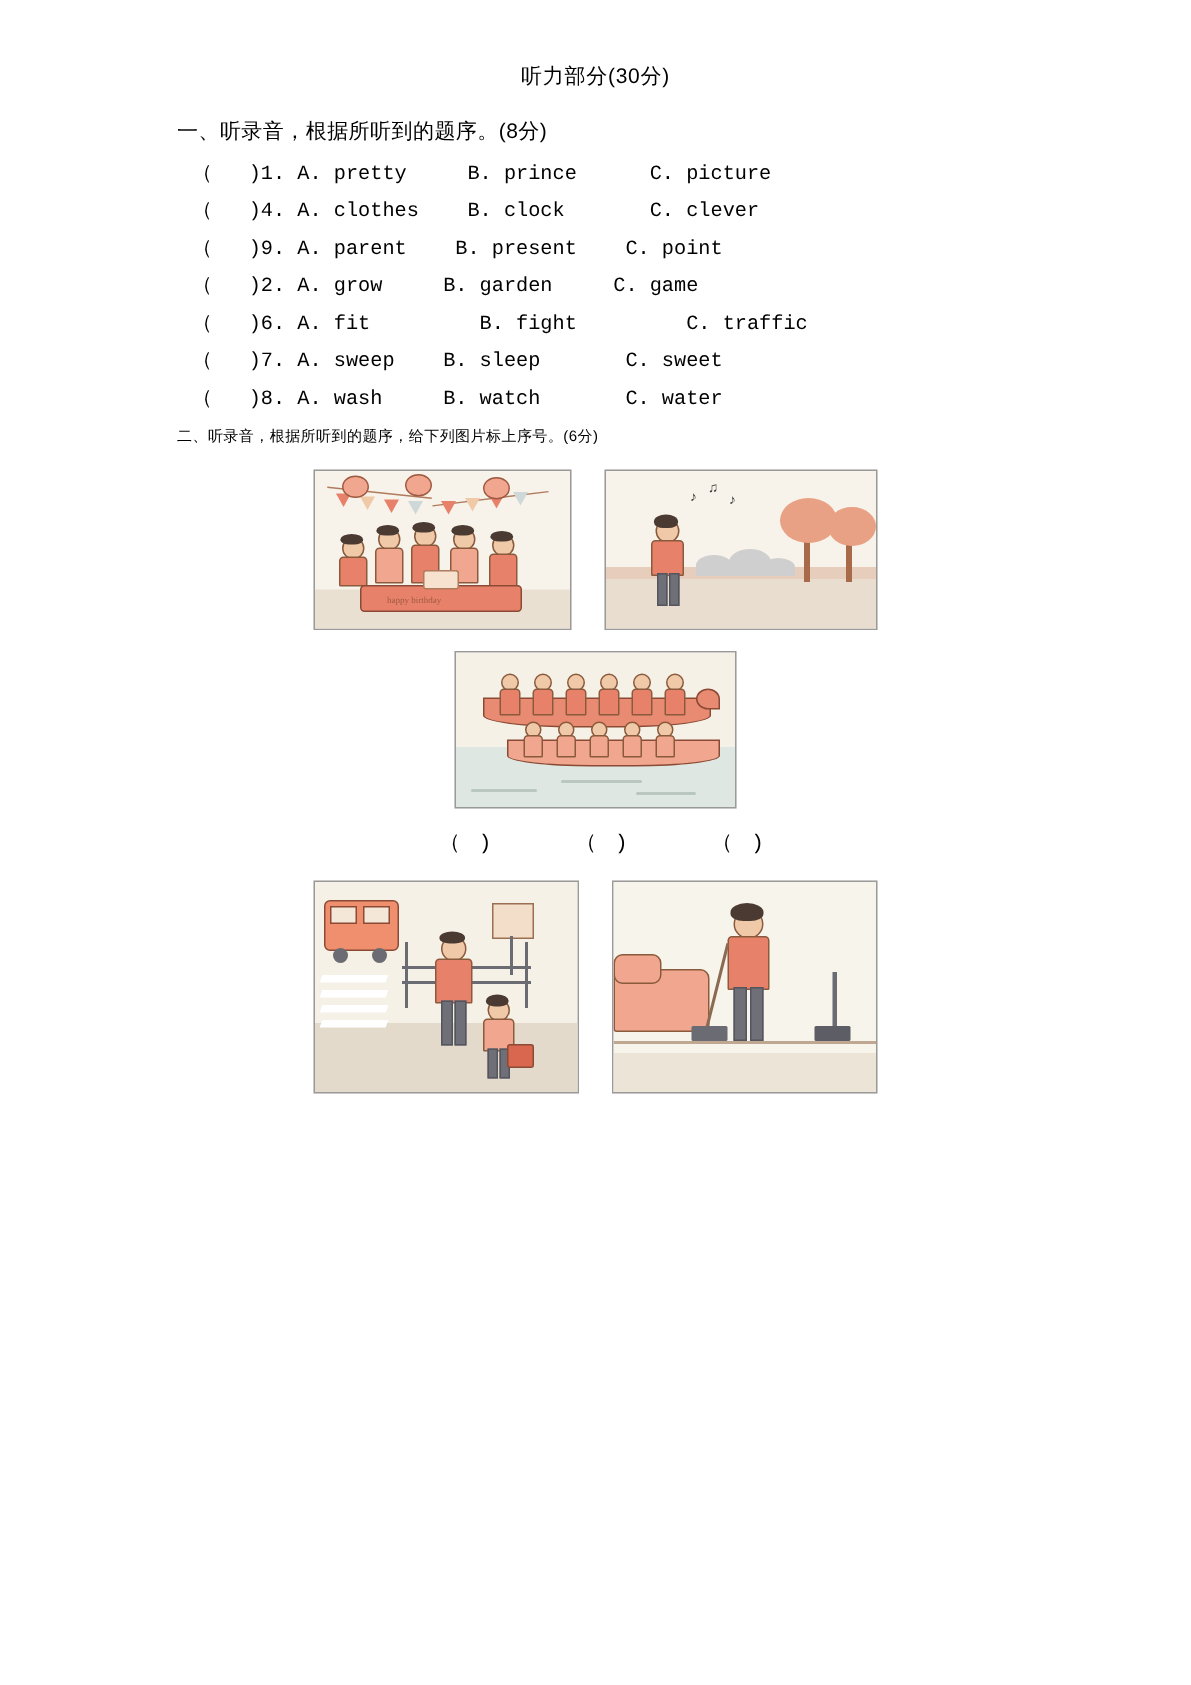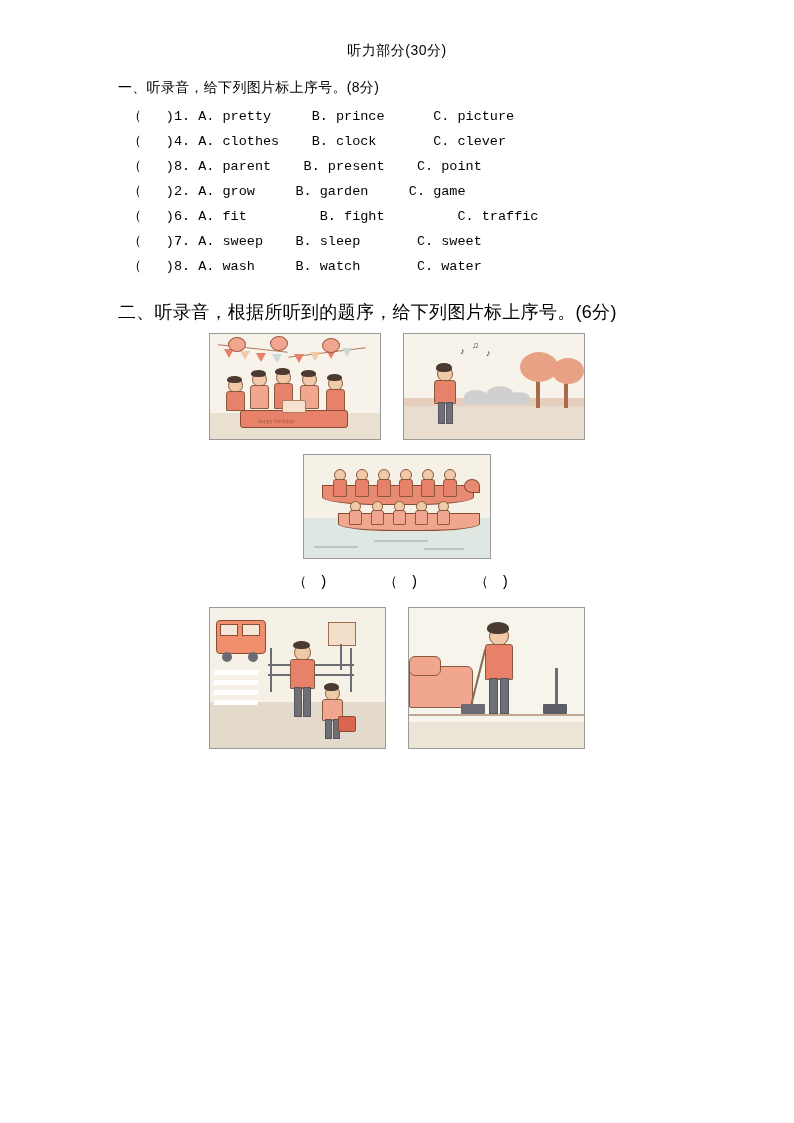--- a/index.html
+++ b/index.html
@@ -49,23 +49,23 @@
     margin-top: 4px;
   }
   .choice-row {
     font-family: "Liberation Mono", monospace;
     font-size: 13.5px;
     line-height: 25px;
     white-space: pre;
     padding-left: 10px;
   }
   .q2-heading {
-    margin-top: 20px;
+    margin-top: 0;
     font-family: "Liberation Sans", sans-serif;
-    font-size: 18px;
+    font-size: 10px;
     line-height: 26px;
     letter-spacing: 0.3px;
   }
   .pic-block {
     margin-top: 8px;
   }
   .pic-row {
     display: flex;
     justify-content: center;
     gap: 22px;
@@ -161,26 +161,26 @@
   .frame-pic { position: absolute; background: #f3dfc9; border: 1px solid #9a6f52; }
 </style>
 </head>
 <body>
 
 <div class="page">
 
 
   <div class="section-heading">听力部分(30分)</div>
 
-  <div class="q-heading">一、听录音，给下列图片标上序号。(8分)</div>
+  <div class="q-heading">一、听录音，根据所听到的题序。(8分)</div>
 
   <div class="choice-list">
     <div class="choice-row">（   )1. A. pretty     B. prince      C. picture</div>
     <div class="choice-row">（   )4. A. clothes    B. clock       C. clever</div>
-    <div class="choice-row">（   )8. A. parent    B. present    C. point</div>
+    <div class="choice-row">（   )9. A. parent    B. present    C. point</div>
     <div class="choice-row">（   )2. A. grow     B. garden     C. game</div>
     <div class="choice-row">（   )6. A. fit         B. fight         C. traffic</div>
     <div class="choice-row">（   )7. A. sweep    B. sleep       C. sweet</div>
     <div class="choice-row">（   )8. A. wash     B. watch       C. water</div>
   </div>
 
   <div class="q2-heading">二、听录音，根据所听到的题序，给下列图片标上序号。(6分)</div>
 
   <div class="pic-block">
 

